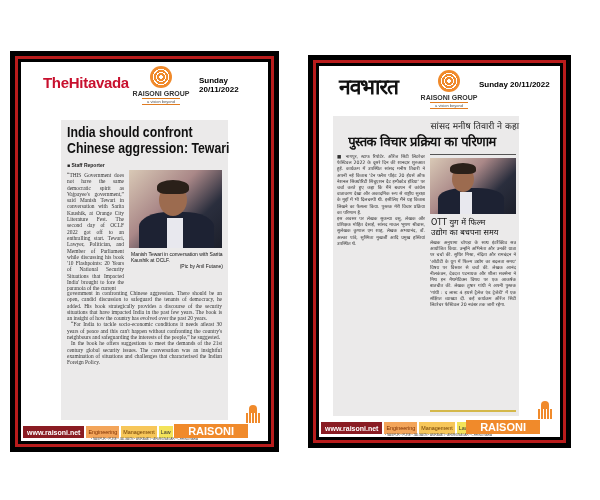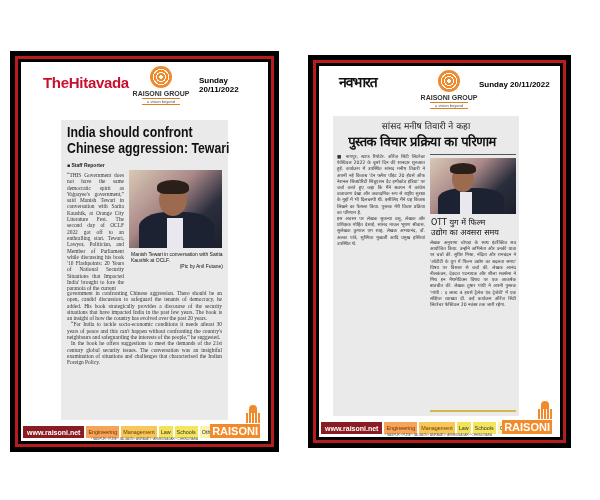--- a/index.html
+++ b/index.html
@@ -5,21 +5,21 @@
   html,body{margin:0;padding:0;background:#fff;}
   body{width:600px;height:500px;position:relative;overflow:hidden;font-family:"Liberation Sans",sans-serif;}
   .frame{position:absolute;background:#b91c1c;border:5px solid #000;box-sizing:border-box;}
   .frame .inner{position:absolute;left:3px;top:3px;right:3px;bottom:3px;border:3px solid #000;background:#fff;overflow:hidden;}
   #f1{left:10px;top:51px;width:269px;height:401px;}
   #f2{left:308px;top:55px;width:263px;height:393px;}
   .masthead{position:absolute;top:12px;font-weight:bold;}
   .hit{left:22px;font-size:15px;letter-spacing:-0.3px;}
   .hit .the{color:#c8102e;}
   .hit .hv{color:#c8102e;}
-  .nav{left:20px;font-size:14px;color:#111;font-family:Liberation Serif, serif;letter-spacing:-1px;top:6px;text-align:center;}
+  .nav{left:20px;font-size:21px;color:#111;font-family:Liberation Serif, serif;letter-spacing:-1px;top:6px;text-align:center;}
   .logo{position:absolute;top:4px;width:60px;text-align:center;}
   .logo .sw{width:22px;height:22px;border-radius:50%;margin:0 auto;background:radial-gradient(circle,#fff 0 2px,#f08a2b 2px 4px,#fff 4px 5px,#f08a2b 5px 7px,#fff 7px 8px,#f08a2b 8px 11px);}
   .logo .g{font-size:7px;font-weight:bold;color:#333;margin-top:2px;}
   .logo .t{font-size:4px;color:#555;border-top:1px solid #e07b20;border-bottom:1px solid #e07b20;width:38px;margin:1px auto 0;}
   .date{position:absolute;top:14px;font-size:8px;font-weight:bold;color:#000;}
   .clip{position:absolute;background:#ebeaea;}
   .h1{font-family:"Liberation Sans",sans-serif;font-weight:bold;font-size:15px;line-height:16px;color:#111;transform:scaleX(0.82);transform-origin:left top;white-space:nowrap;}
   .byline{font-size:5px;font-weight:bold;color:#222;}
   .body{font-family:"Liberation Serif",serif;font-size:5.4px;line-height:6.3px;color:#333;text-align:justify;}
   .photo{position:absolute;background:linear-gradient(135deg,#d9c9b6 0%,#a88 40%,#2a2e3d 70%,#1c1f2b 100%);}
@@ -29,26 +29,26 @@
   .photo .shirt{position:absolute;background:#e8e8ee;}
   .caption{font-size:5px;line-height:6px;color:#111;}
   .footer{position:absolute;left:2px;right:2px;bottom:3px;height:12px;display:flex;align-items:stretch;font-size:5.4px;}
   .url{background:#8a1c23;color:#fff;font-weight:bold;font-size:7px;padding:0 4px;display:flex;align-items:center;}
   .tag{padding:0 2px;margin-left:2px;display:flex;align-items:center;color:#333;}
   .eng{background:#f3a55a;color:#7a2d00;}
   .mgmt{background:#f7c75a;color:#6b3a00;}
   .law{background:#f3e35a;}
   .sch{background:#f4e65c;}
   .oth{background:#fbf2b0;}
-  .rais{position:absolute;right:8px;bottom:3px;background:#f08a2b;color:#fff;font-weight:bold;font-size:11px;padding:0 2px;line-height:14px;}
+  .rais{position:absolute;right:20px;bottom:3px;background:#f08a2b;color:#fff;font-weight:bold;font-size:11px;padding:0 14px;line-height:14px;}
   .dome{position:absolute;width:14px;height:18px;}
   .dome .top{width:8px;height:8px;background:#f08a2b;border-radius:50% 50% 0 0;margin:0 auto;}
   .dome .base{width:14px;height:10px;background:repeating-linear-gradient(90deg,#f08a2b 0 2px,#fff 2px 3px);}
   .cities{position:absolute;bottom:0;font-size:3px;color:#555;white-space:nowrap;}
-  .hi-sub{font-family:"DejaVu Sans",sans-serif;font-size:9px;color:#222;text-align:center;}
+  .hi-sub{font-family:"DejaVu Sans",sans-serif;font-size:9px;color:#222;text-align:right;}
   .hi-h{font-family:"DejaVu Sans",sans-serif;font-weight:bold;font-size:13px;color:#111;text-align:center;letter-spacing:-0.5px;white-space:nowrap;}
   .hi-body{font-family:"DejaVu Sans",sans-serif;font-size:4.6px;line-height:6.2px;color:#333;text-align:justify;}
   .hi-sh{font-family:"DejaVu Sans",sans-serif;font-weight:normal;font-size:8px;line-height:10px;color:#111;}
 </style>
 </head>
 <body>
 
 <div class="frame" id="f1">
   <div class="inner">
     <div class="masthead hit">
@@ -121,21 +121,21 @@
       </div>
       <div style="position:absolute;left:97px;top:38px;width:86px;border-top:1px solid #555;"></div>
       <div class="photo" style="left:97px;top:42px;width:86px;height:56px;">
         <div class="body2" style="left:8px;top:30px;width:66px;height:26px;"></div>
         <div class="shirt" style="left:30px;top:34px;width:12px;height:22px;"></div>
         <div class="head" style="left:22px;top:8px;width:22px;height:26px;"></div>
         <div class="hair" style="left:20px;top:5px;width:26px;height:11px;"></div>
       </div>
       <div class="hi-sh" style="position:absolute;left:98px;top:102px;">
         <div>OTT युग में फिल्म</div>
-        <div>उद्योग का अवसरा समय</div>
+        <div>उद्योग का बचपना समय</div>
       </div>
       <div class="hi-body" style="position:absolute;left:97px;top:124px;width:86px;height:168px;overflow:hidden;">लेखक अनुपामा चोपड़ा के साथ इंटरैक्टिव सत्र आयोजित किया. उन्होंने अभिनेता और उनकी यात्रा पर चर्चा की. सुधिर मिश्रा, नंदिता और रामचंद्रन ने 'ओटीटी के युग में फिल्म उद्योग का बदलता समय' विषय पर विस्तार से चर्चा की. लेखक आनंद नीलकंठन, देवदत्त पटनायक और शीला सक्सेना ने मिथ इन मैथमेटिक्स विषय पर एक आकर्षक बातचीत की. लेखक तुषार गांधी ने अपनी पुस्तक 'गांधी : द लास्ट 4 इयर्स ट्रैलेज एंड ट्रेजेडी' में एक संक्षिप्त व्याख्या दी. कई कार्यक्रम ऑरेंज सिटी लिटरेचर फेस्टिवल 20 नवंबर तक जारी रहेगा.</div>
       <div style="position:absolute;left:97px;bottom:4px;width:86px;border-top:2px solid #d4b84a;"></div>
     </div>
 
     <div class="dome" style="right:8px;bottom:18px;">
         <div class="top"></div>
         <div class="base"></div>
       </div>
     <div class="footer">

